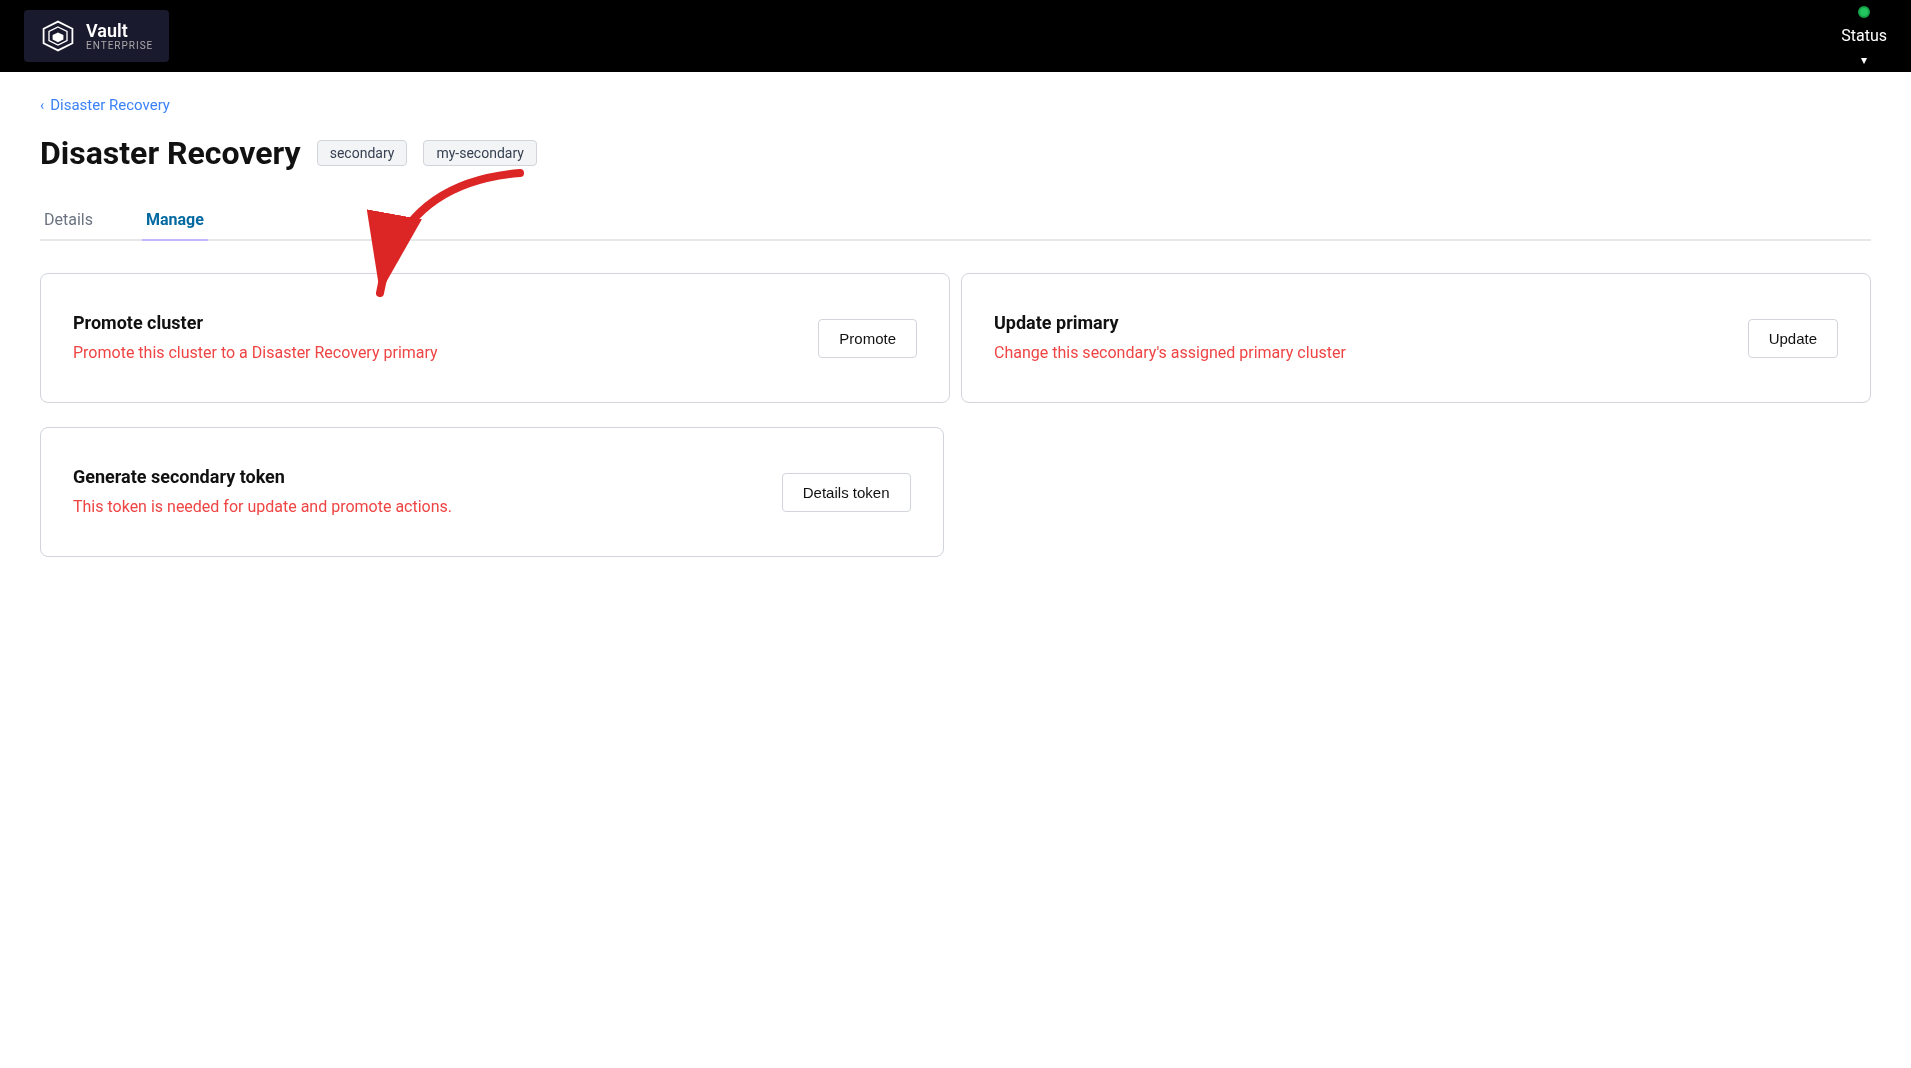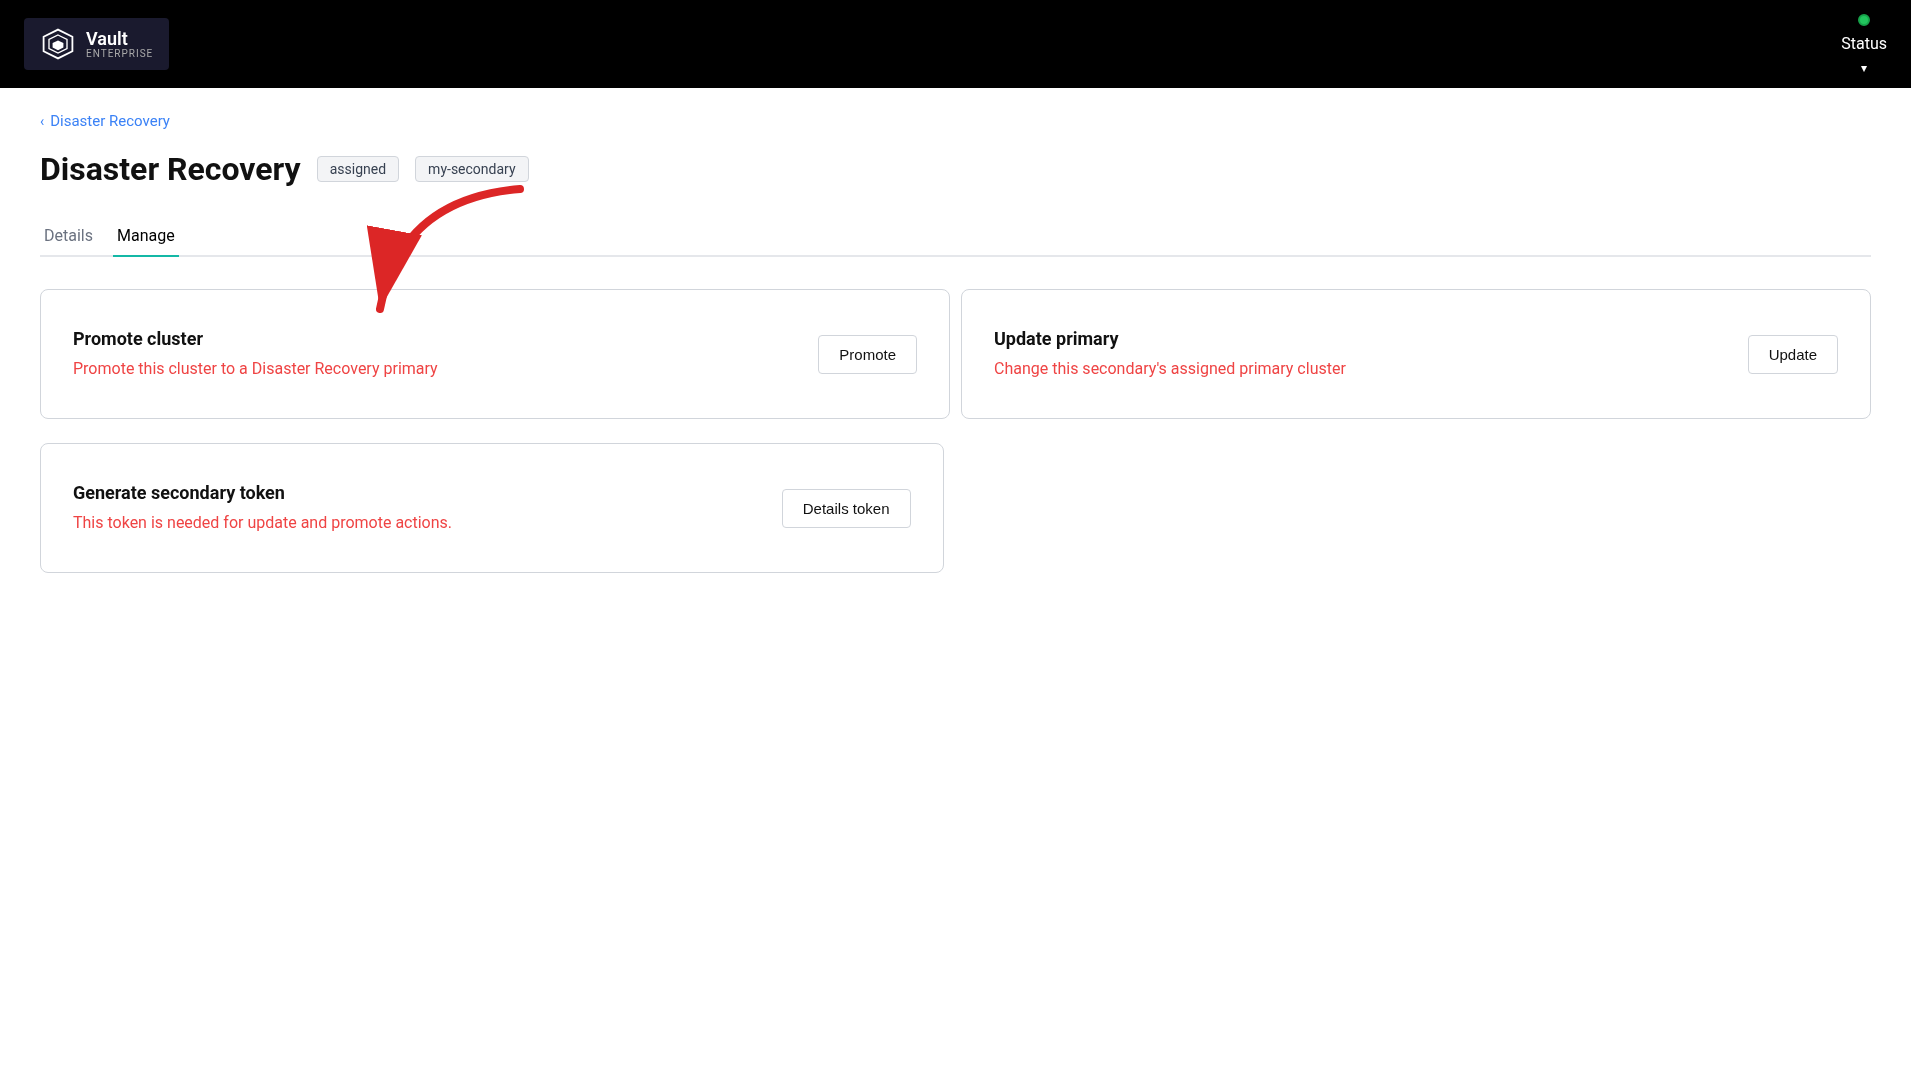--- a/index.html
+++ b/index.html
@@ -11,21 +11,21 @@
     body {
       font-family: -apple-system, BlinkMacSystemFont, 'Segoe UI', Roboto, Helvetica, Arial, sans-serif;
       background: #f7f8fa;
       min-height: 1068px;
       width: 1911px;
     }
 
     
     .header {
       background: #000;
-      height: 88px;
+      height: 72px;
       display: flex;
       align-items: center;
       justify-content: space-between;
       padding: 0 24px;
     }
 
     .vault-logo {
       display: flex;
       align-items: center;
       gap: 10px;
@@ -126,38 +126,38 @@
       border: 1px solid #d1d5db;
       border-radius: 4px;
       padding: 4px 12px;
       font-size: 14px;
       color: #374151;
     }
 
     
     .tabs {
       display: flex;
-      gap: 16px;
+      gap: 45px;
       border-bottom: 2px solid #e5e7eb;
       margin-bottom: 32px;
     }
 
     .tab {
       padding: 10px 4px;
       font-size: 16px;
       cursor: pointer;
       color: #6b7280;
       border-bottom: 2px solid transparent;
       margin-bottom: -2px;
     }
 
     .tab.active {
-      color: #000000;
-      border-bottom: 2px solid #14b8a6;
-      font-weight: 400;
+      color: #0369a1;
+      border-bottom: 2px solid #c4b5fd;
+      font-weight: 700;
     }
 
     
     .cards-row {
       display: flex;
       gap: 11px;
       margin-bottom: 24px;
     }
 
     .card {
@@ -238,21 +238,21 @@
 
 <div class="main-content">
 
   <div class="breadcrumb">
     <span class="breadcrumb-chevron">‹</span>
     <a class="breadcrumb-link">Disaster Recovery</a>
   </div>
 
   <div class="page-title-row">
     <h1 class="page-title">Disaster Recovery</h1>
-    <span class="badge">assigned</span>
+    <span class="badge">secondary</span>
     <span class="badge">my-secondary</span>
   </div>
 
   <div class="tabs">
     <div class="tab">Details</div>
     <div class="tab active">Manage</div>
   </div>
 
   <div class="cards-section">
 

